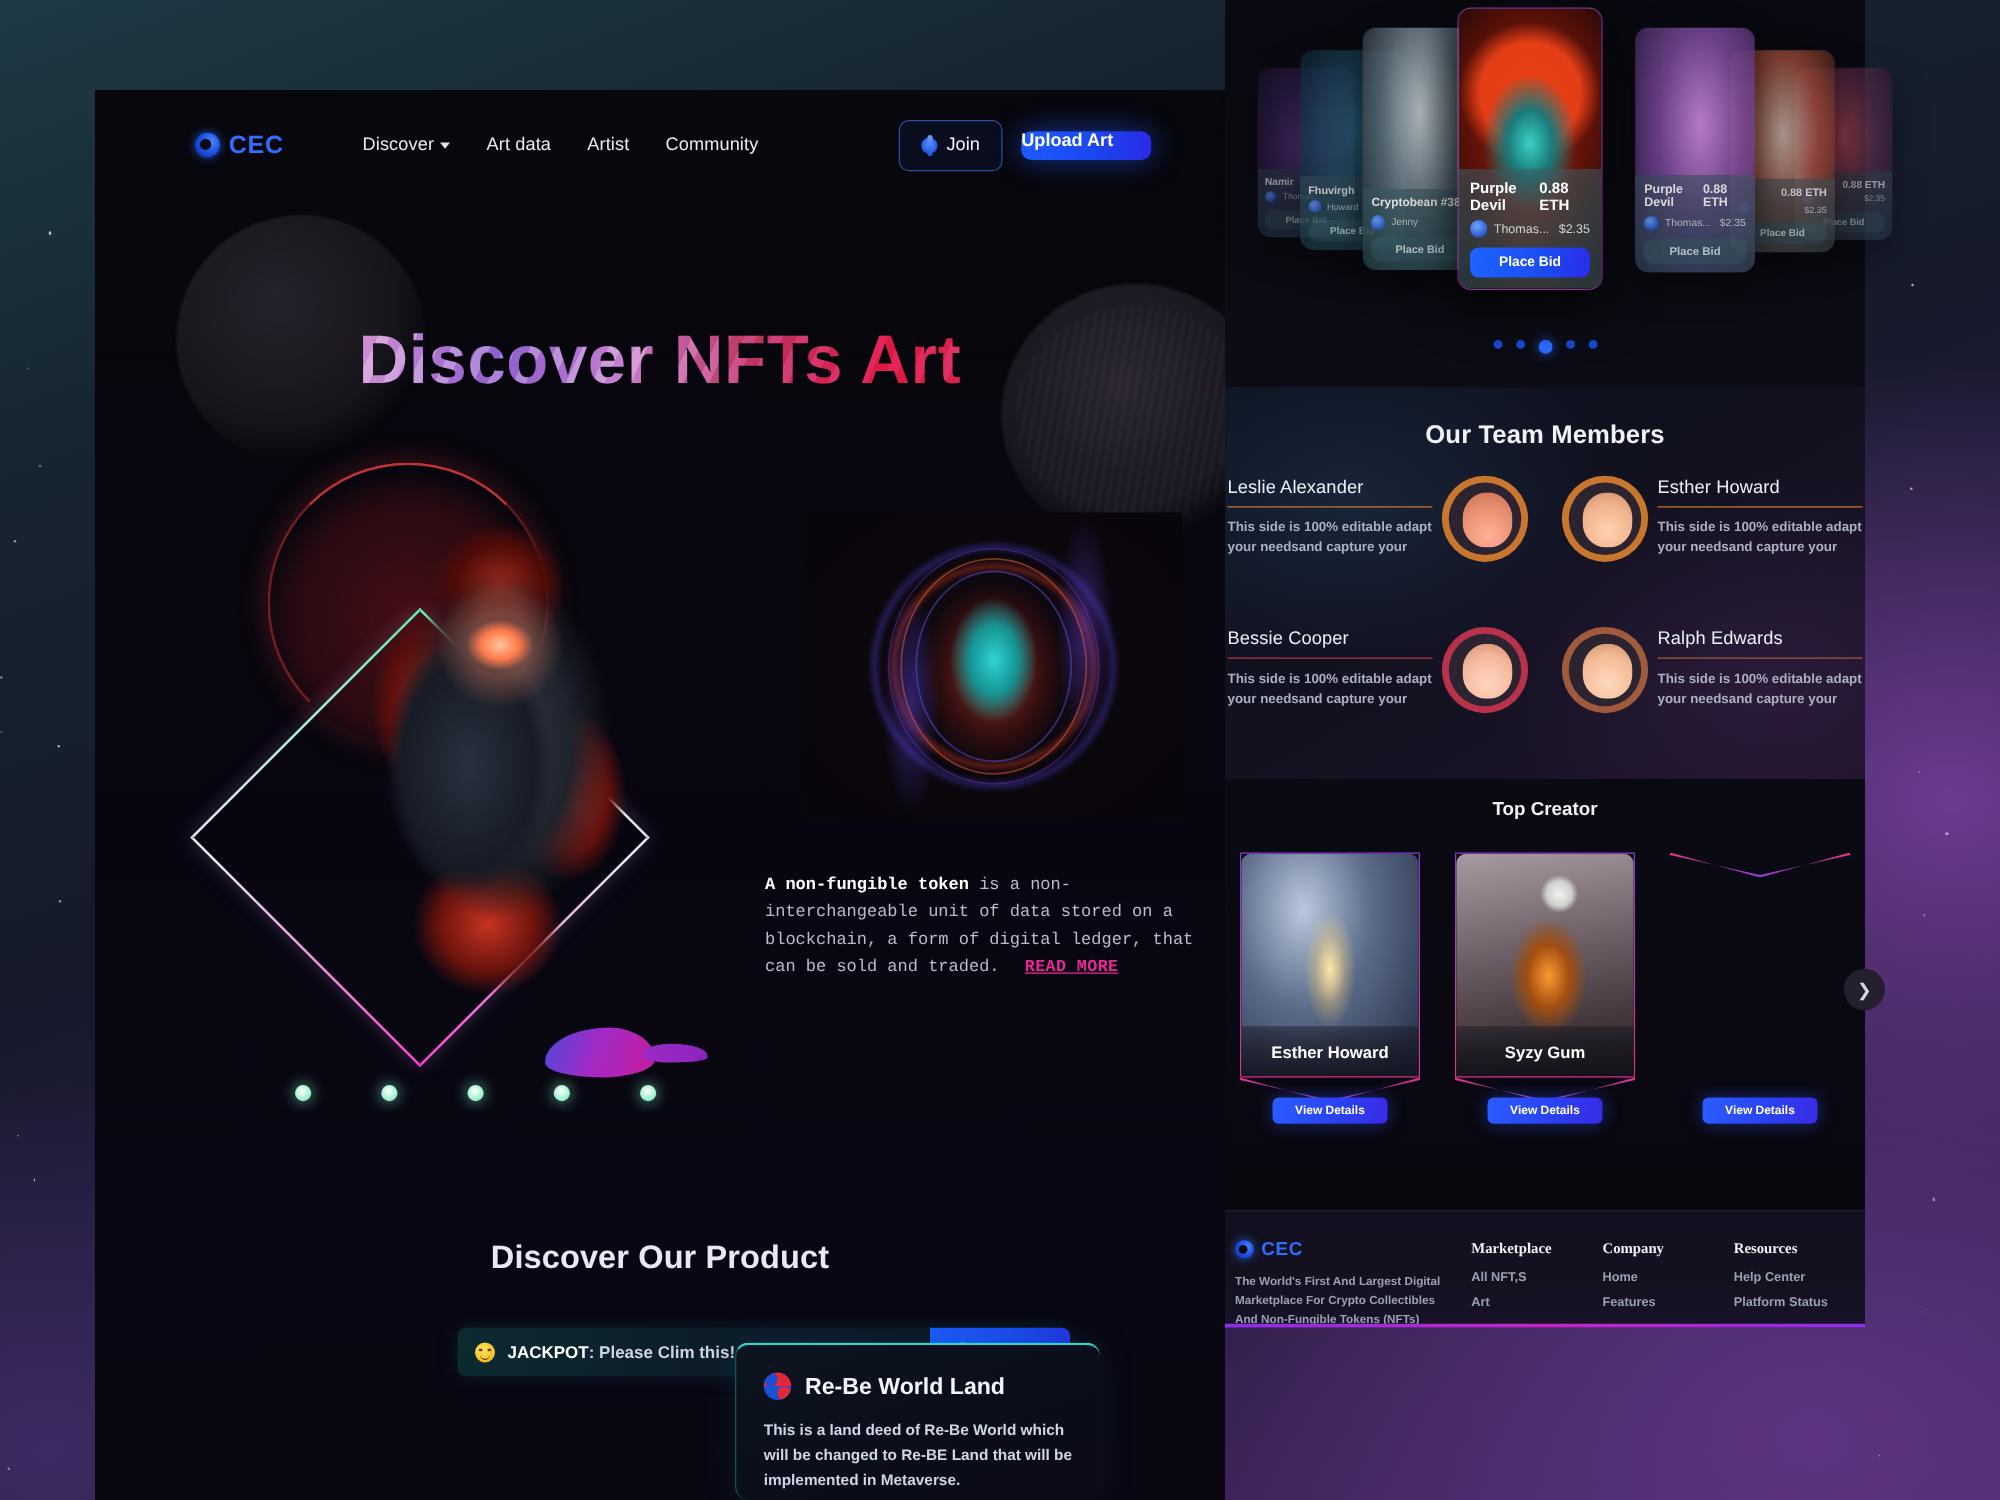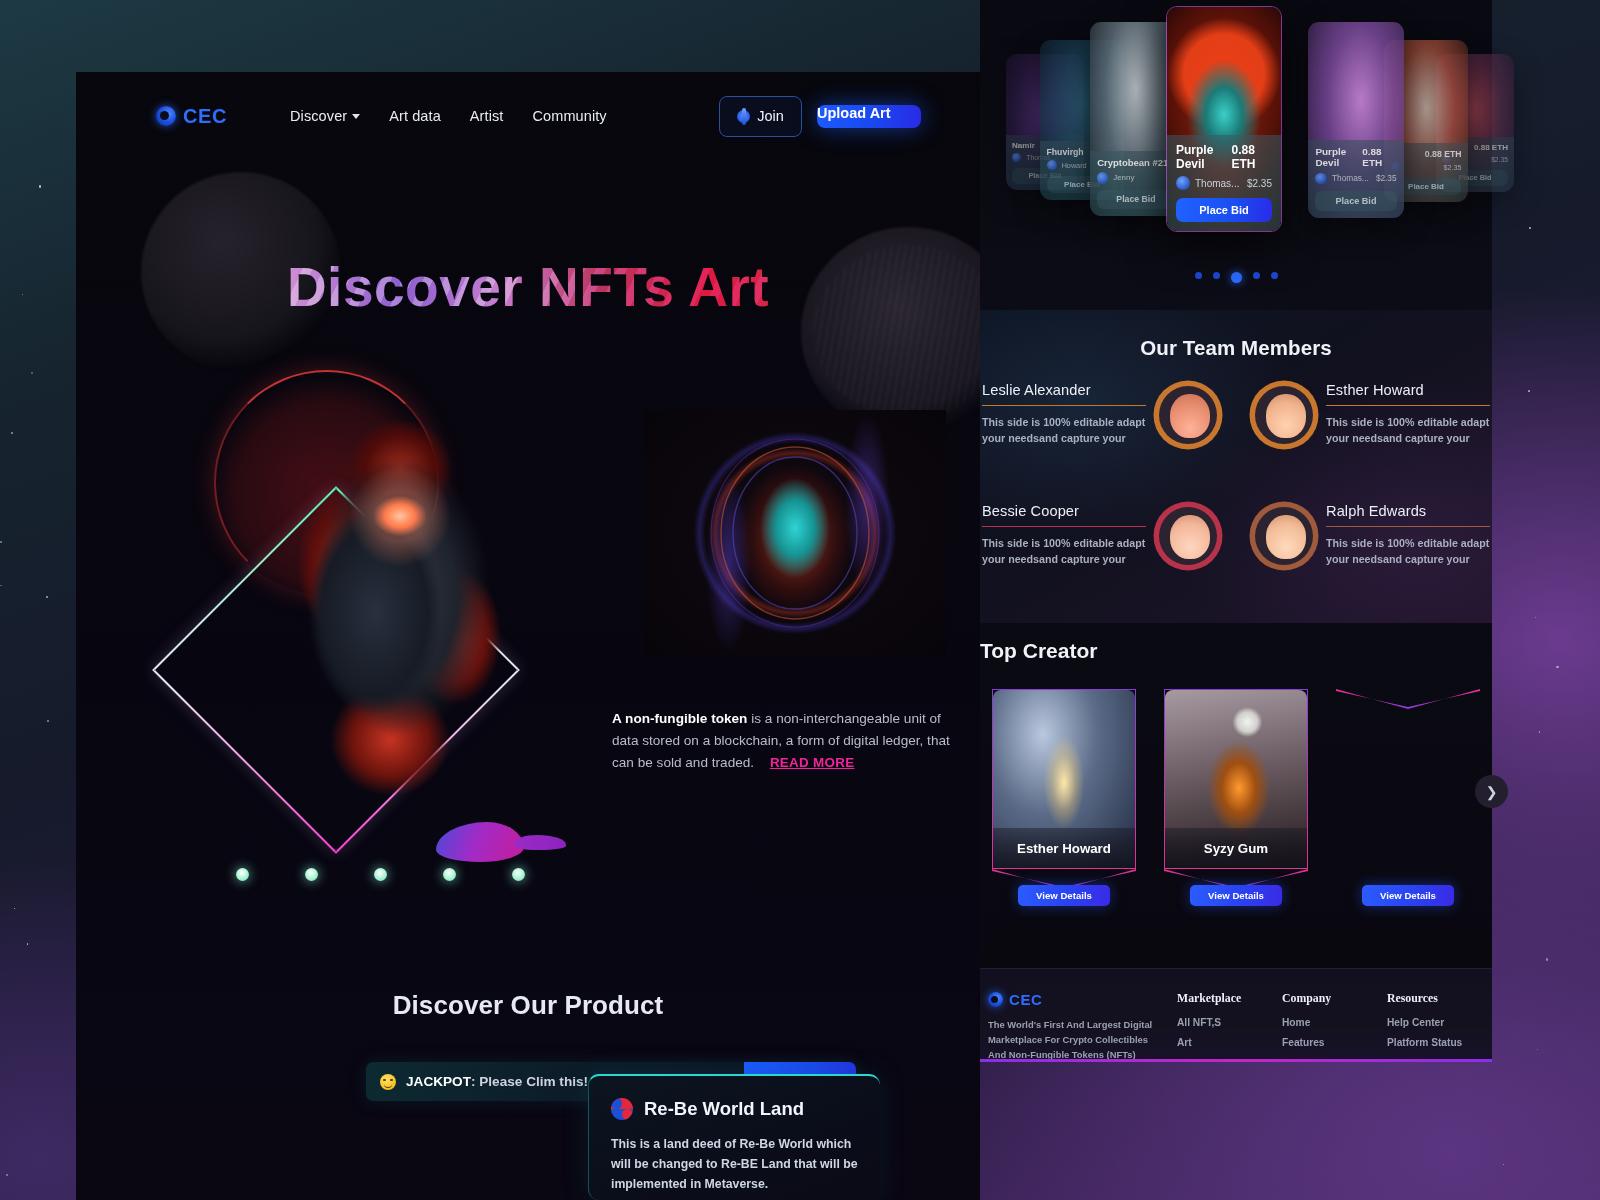--- a/index.html
+++ b/index.html
@@ -157,21 +157,21 @@
     box-shadow:0 0 12px rgba(130,245,205,.75); cursor:pointer;}
 
   
   #hero-copy { position:absolute; left:536px; top:618px; width:368px; }
   #hero-copy h2{
     font-size:33px; line-height:1.32; font-weight:700; letter-spacing:-.2px;
     background:linear-gradient(94deg,#8a23ef 0%,#9c22e6 22%,#c01bd0 48%,#e715a8 72%,#f50f80 100%);
     -webkit-background-clip:text; background-clip:text; color:transparent;
   }
   #hero-copy p{
-    margin-top:18px; font-size:13.6px; line-height:1.62; color:#b9bdca; max-width:352px;
+    margin-top:8px; font-size:13.6px; line-height:1.62; color:#b9bdca; max-width:352px;font-family:Liberation Mono, monospace;
   }
   #hero-copy p b{ color:#ffffff; font-weight:700; }
   .read-more{ color:#f0249a; font-weight:700; font-size:13.4px; text-decoration:underline; margin-left:12px; cursor:pointer; letter-spacing:.3px;}
 
   
   #discover-title{
     position:absolute; left:0; top:918px; width:904px; text-align:center;
     color:#e6e9f3; font-size:26px; font-weight:700; letter-spacing:.1px;
   }
   #jackpot-wrap{ position:absolute; left:290px; top:990px; width:490px; height:39px;}
@@ -282,21 +282,21 @@
   .member .txt{ flex:1; }
   .m-name{ color:#eceff7; font-size:14.6px; font-weight:500; padding-bottom:7px; letter-spacing:.1px;}
   .m-rule{ height:1px; }
   .m-desc{ margin-top:8px; color:#aab0c0; font-size:10.7px; line-height:1.5; font-weight:600; }
   .avatar{ width:66px;height:66px;border-radius:50%; flex:0 0 auto; position:relative; overflow:hidden; }
   .avatar .face{ position:absolute; inset:4px; border-radius:50%; }
 
   
   #creator{ position:relative; height:345px; padding-top:16px;
     background:linear-gradient(180deg,#0a0a12 0%,#0a0912 70%,#09080f 100%); }
-  #creator h3{ color:#f0f2f8; font-size:21px; font-weight:700; }
+  #creator h3{ text-align:center; color:#f0f2f8; font-size:15px; font-weight:700; }
   .creator-row{ display:flex; gap:28px; justify-content:center; margin-top:26px;}
   .creator-card{ width:144px; position:relative; }
   .cc-frame{
     width:144px;height:180px; border-radius:9px 9px 0 0;
     border:1.4px solid; border-image:linear-gradient(180deg,#8b3bd8 0%,#e8308f 100%) 1;
     overflow:hidden; position:relative;
   }
   .cc-art{position:absolute;inset:0;}
   .cc-band{
     position:absolute;left:0;right:0;bottom:0;height:40px;
@@ -481,21 +481,21 @@
                 </span>
                 <span class="nft-usd" style="font-size: 7.24138px;"></span>
               </div>
               <div class="bid-btn muted" style="margin-top: 5.7931px; height: 17.3793px; font-size: 7.96552px;">Place Bid</div>
             </div>
           </div>
           <div class="nft-card" style="left: 110px; top: 22px; width: 92px; height: 194px; z-index: 3; opacity: 0.85;">
             <div class="nft-art" style="background: radial-gradient(at 50% 35%, rgb(207, 217, 222) 0%, rgb(91, 107, 118) 48%, rgb(19, 24, 31) 100%);"></div>
             <div class="nft-glass" style="padding: 6.34483px 7.13793px 7.13793px;">
               <div class="nft-row">
-                <span class="nft-name" style="font-size: 9.51724px;">Cryptobean #21</span>
+                <span class="nft-name" style="font-size: 9.51724px;">Cryptobean #38</span>
                 <span class="nft-eth" style="font-size: 9.51724px;"></span>
               </div>
               <div class="nft-row" style="margin-top: 3.96552px;">
                 <span class="nft-owner" style="font-size: 7.93103px;">
                   <span class="nft-ava" style="width: 11.1034px; height: 11.1034px;"></span>
                   <span>Jenny</span>
                 </span>
                 <span class="nft-usd" style="font-size: 7.93103px;"></span>
               </div>
               <div class="bid-btn muted" style="margin-top: 6.34483px; height: 19.0345px; font-size: 8.72414px;">Place Bid</div>

